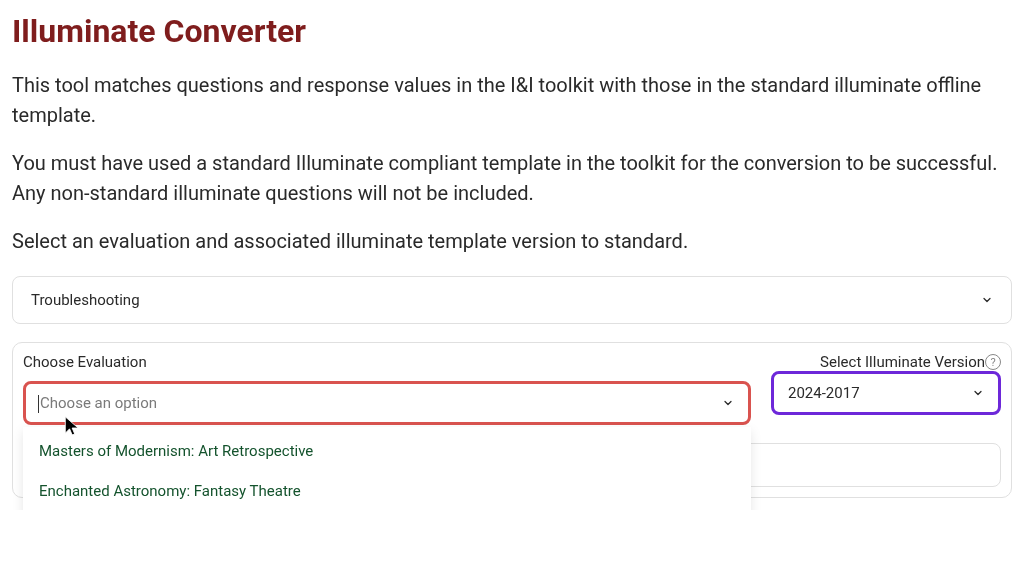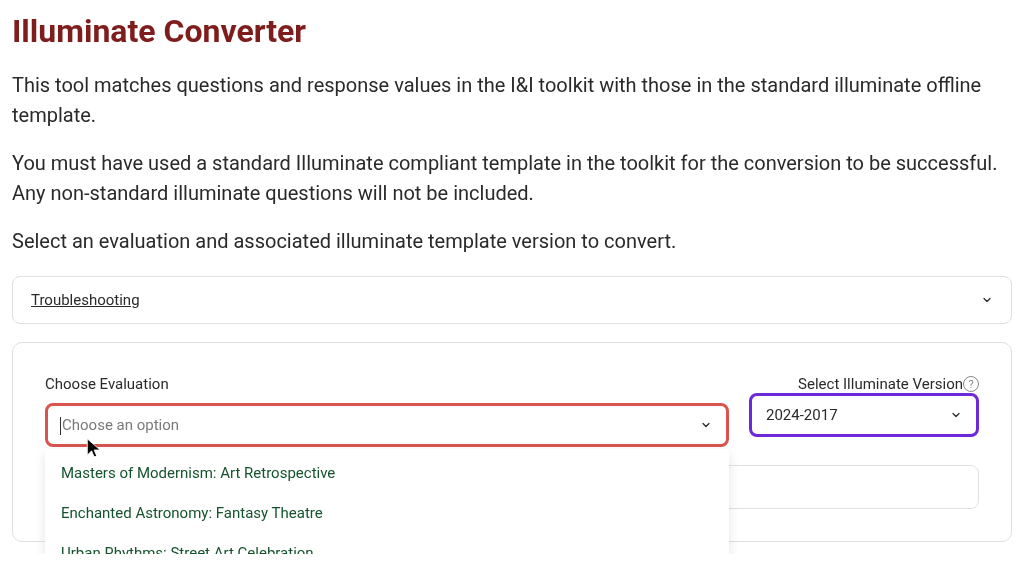--- a/index.html
+++ b/index.html
@@ -30,26 +30,25 @@
       border-radius: 8px;
       padding: 14px 18px;
       display: flex;
       align-items: center;
       justify-content: space-between;
       margin-top: 20px;
       margin-bottom: 18px;
       cursor: pointer;
       font-size: 15px;
       color: #2a2a2a;
-      text-decoration: underline;
     }
     .form-card {
       border: 1px solid #e0e0e0;
       border-radius: 10px;
-      padding: 32px;
+      padding: 10px;
       position: relative;
     }
     .form-row {
       display: flex;
       gap: 20px;
       align-items: flex-start;
     }
     .field-eval {
       flex: 1;
       position: relative;
@@ -158,21 +157,21 @@
       z-index: 20;
     }
   </style>
 </head>
 <body>
 
 <h1 class="page-title">Illuminate Converter</h1>
 
 <p class="intro-text">This tool matches questions and response values in the I&amp;I toolkit with those in the standard illuminate offline template.</p>
 <p class="intro-text">You must have used a standard Illuminate compliant template in the toolkit for the conversion to be successful. Any non-standard illuminate questions will not be included.</p>
-<p class="intro-text">Select an evaluation and associated illuminate template version to convert.</p>
+<p class="intro-text">Select an evaluation and associated illuminate template version to standard.</p>
 
 <div class="troubleshooting-bar">
   <span>Troubleshooting</span>
   <span class="chevron">
     <svg viewBox="0 0 24 24" fill="none" stroke="#2a2a2a" stroke-width="2.5" stroke-linecap="round" stroke-linejoin="round">
         <polyline points="6 9 12 15 18 9"></polyline>
       </svg>
   </span>
 </div>
 

